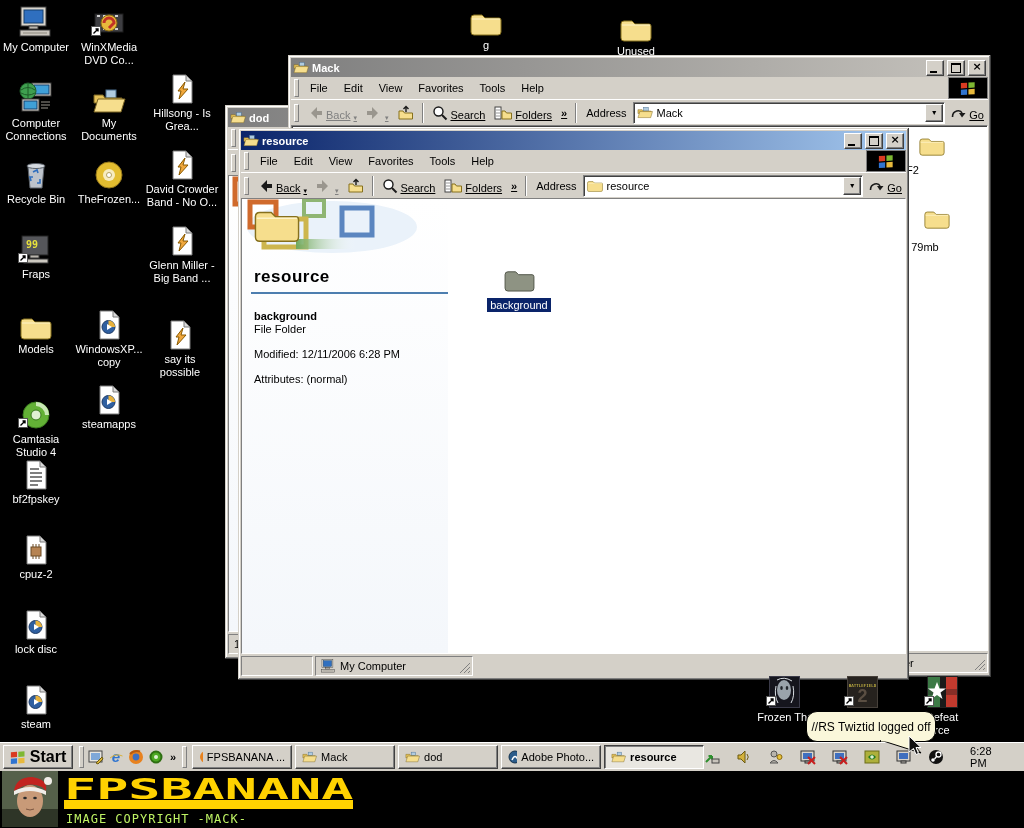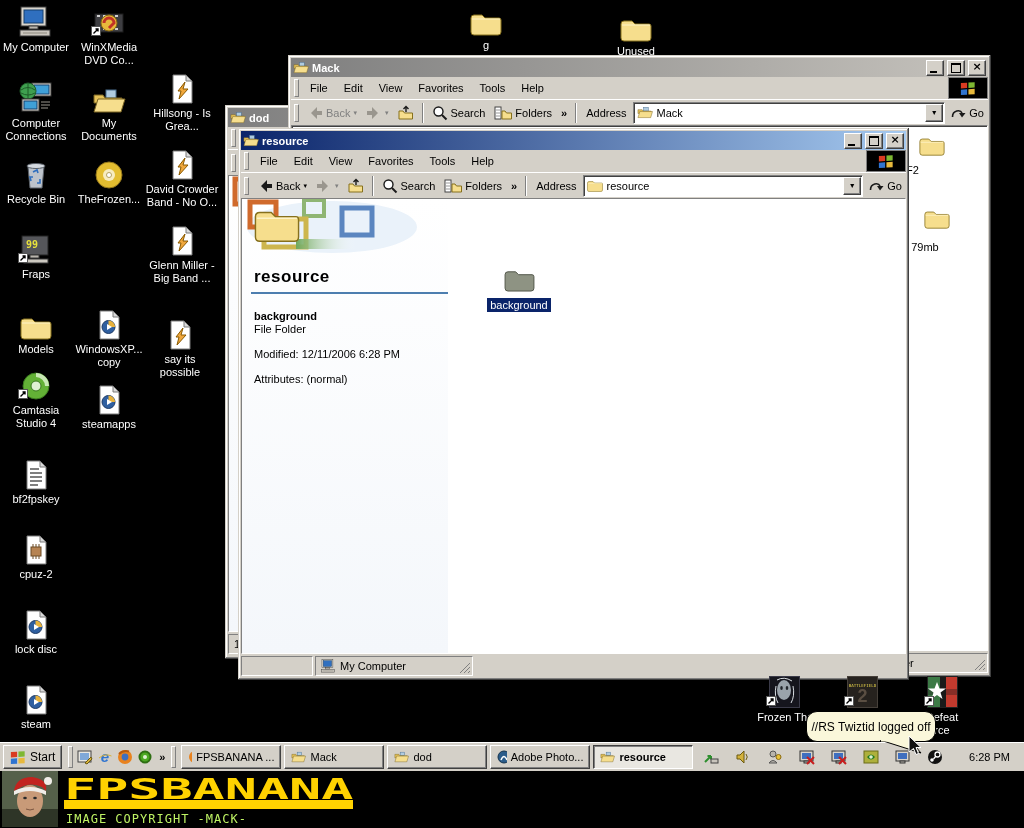--- a/index.html
+++ b/index.html
@@ -23,21 +23,21 @@
   .gl-min{position:absolute;left:3px;bottom:2px;width:7px;height:2px;background:#000;}
   .gl-max{position:absolute;left:3px;top:2px;width:8px;height:7px;border:1px solid #000;border-top-width:2px;}
   .gl-x{position:absolute;left:0;top:0;width:100%;height:100%;font:bold 11px "DejaVu Sans",sans-serif;
         line-height:12px;text-align:center;}
   .mbar{height:22px;display:flex;align-items:center;}
   .mitem{padding:3px 8px;}
   .grip{width:3px;height:16px;border:1px solid;border-color:#fff #808080 #808080 #fff;margin:0 3px;}
   .logobox{width:38px;height:20px;background:#000;border:1px solid #808080;display:flex;align-items:center;
            justify-content:center;margin-left:auto;}
   .toolbar{height:25px;display:flex;align-items:center;gap:1px;border-top:1px solid #fff;}
-  .tbtn{display:flex;align-items:center;gap:3px;padding:2px 4px;white-space:nowrap;}
+  .tbtn{display:flex;align-items:flex-end;gap:3px;padding:2px 4px;white-space:nowrap;text-decoration:underline;}
   .tbtn.dis{color:#808080;}
   .dd{font-size:7px;line-height:7px;}
   .sep{width:0;height:20px;border-left:1px solid #808080;border-right:1px solid #fff;margin:0 3px;}
   .combo{flex:1;height:20px;background:#fff;border:1px solid;border-color:#808080 #fff #fff #808080;
          box-shadow:inset 1px 1px 0 #404040;display:flex;align-items:center;gap:4px;padding:0 1px 0 3px;}
   .combo .cbtn{margin-left:auto;width:16px;height:16px;background:#D4D0C8;border:1px solid;
          border-color:#fff #404040 #404040 #fff;box-shadow:inset -1px -1px 0 #808080;
          font-size:7px;text-align:center;line-height:15px;}
   .cntwrap{background:#fff;border:1px solid;border-color:#808080 #fff #fff #808080;
            box-shadow:inset 1px 1px 0 #404040;position:relative;overflow:hidden;display:flex;}
@@ -300,21 +300,21 @@
   <div class="lbl">WindowsXP... copy</div>
 </div>
 <div class="dicon" style="left:144px;top:316px">
   <div class="ig">
       <svg width="24" height="30">
         <use href="#s-winamp"></use>
       </svg>
     </div>
   <div class="lbl">say its possible</div>
 </div>
-<div class="dicon" style="left:0px;top:367px">
+<div class="dicon" style="left:0px;top:396px">
   <div class="ig">
       <svg width="30" height="30">
         <use href="#s-camtasia"></use>
       </svg>
     <span class="shortcut"><svg width="10" height="10">
           <use href="#s-shortcut"></use>
         </svg></span>
     </div>
   <div class="lbl">Camtasia Studio 4</div>
 </div>
@@ -693,21 +693,21 @@
 
 <div class="tip">
   <span>//RS Twiztid logged off</span>
 </div>
 <svg width="50" height="14" style="position:absolute;left:872px;top:740px;z-index:41">
   <polygon points="8,0 38,0 49,13" fill="#FAF7DA" stroke="#000"></polygon>
   <rect x="9" y="0" width="28" height="1.5" fill="#FAF7DA"></rect>
 </svg>
 
 <div class="taskbar">
-  <span class="tk" style="font-weight:normal;font-size:12px">
+  <span class="tk" style="font-weight:bold;font-size:16px">
     <svg width="16" height="15">
         <use href="#s-flag"></use>
       </svg>
     <span>Start</span>
   </span>
   <span class="grip" style="height:20px;margin:0 2px 0 6px"></span>
   <span class="qi">
     <svg width="16" height="16">
         <rect x="1" y="2" width="13" height="11" fill="#E8E6E0" stroke="#444"></rect>
         <rect x="3" y="4" width="9" height="7" fill="#7FA8D8"></rect>

